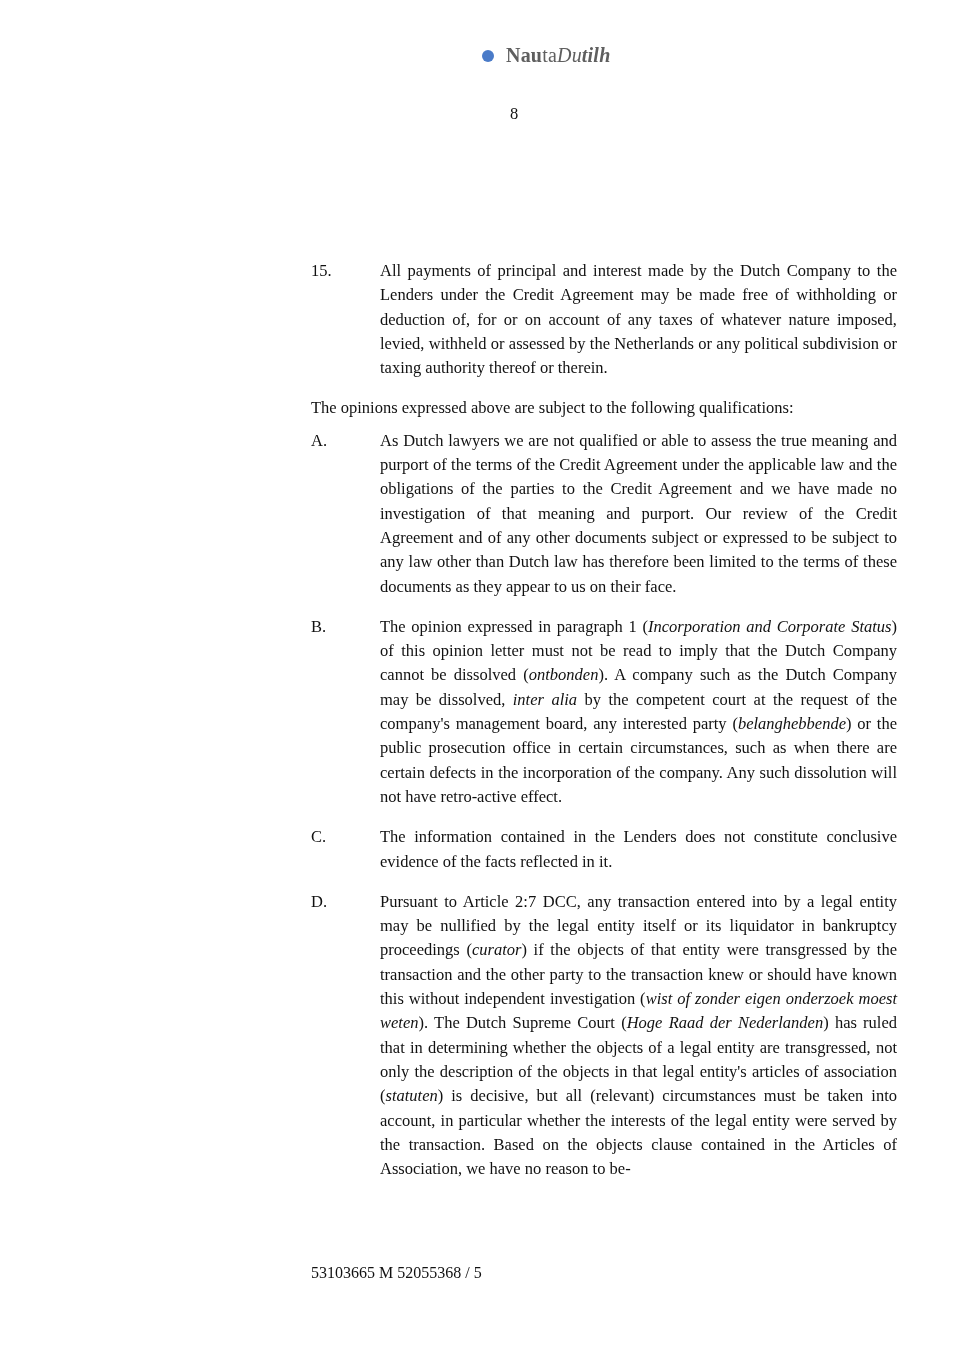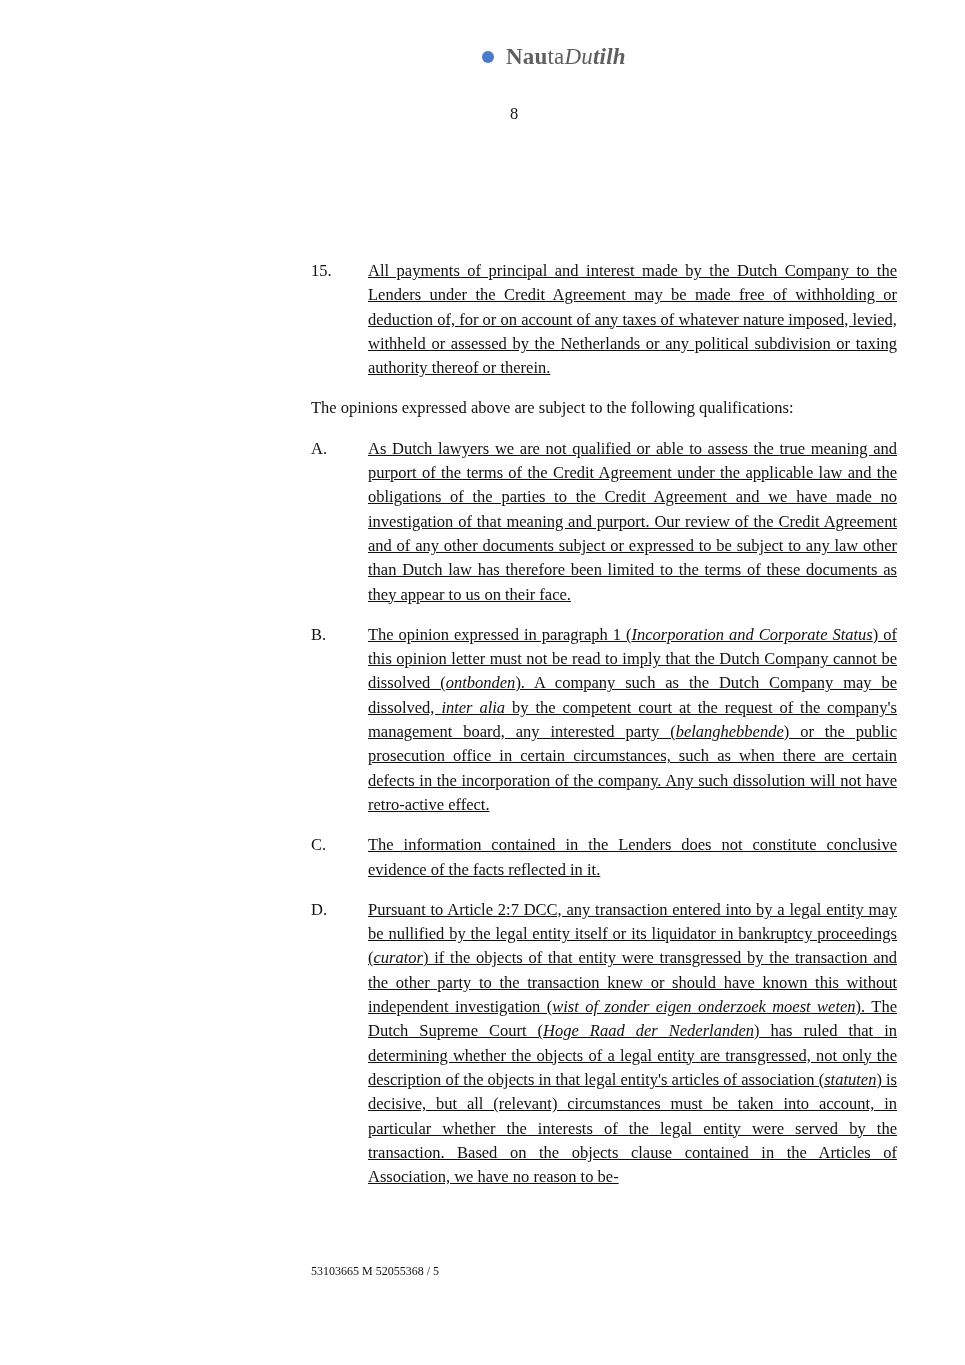--- a/index.html
+++ b/index.html
@@ -1,32 +1,32 @@
 <!DOCTYPE html>
 <html><head>
 <meta charset="utf-8">
 <style>
   html, body { margin: 0; padding: 0; background: #ffffff; }
   body { width: 965px; height: 1365px; position: relative; overflow: hidden;
          font-family: "Liberation Serif", serif; color: #111; }
   .logo { position: absolute; top: 44px; left: 482px; display: flex; align-items: center; }
   .logo-dot { width: 12px; height: 12px; border-radius: 50%; background: #4a7bc8; margin-right: 12px; }
-  .logo-text { font-family: "Liberation Serif", serif; font-size: 23px; color: #5f5f5f; letter-spacing: 0.2px; }
+  .logo-text { font-family: "Liberation Serif", serif; font-size: 20px; color: #5f5f5f; letter-spacing: 0.2px; }
   .logo-text .b { font-weight: bold; }
   .logo-text .i { font-style: italic; }
   .logo-text .bi { font-style: italic; font-weight: bold; }
   .page-num { position: absolute; top: 104px; left: 0; width: 1028px; text-align: center; font-size: 16.5px; }
   .content { position: absolute; top: 259px; left: 311px; width: 586px; font-size: 16.5px; line-height: 24.3px; }
   .heading { font-weight: bold; margin-left: 57px; margin-bottom: 16px; }
-  .para { display: flex; margin-bottom: 16px; }
+  .para { display: flex; margin-bottom: 16px; gap: 12px; }
   .para .num { width: 57px; flex: 0 0 57px; }
-  .para .body { flex: 1; text-align: justify; hyphens: manual; text-decoration: underline; }
-  .plain { margin-bottom: 16px; }
+  .para .body { flex: 1; text-align: justify; hyphens: manual; }
+  .plain { margin-bottom: 8px; }
   i { font-style: italic; margin-top: 22px; }
-  .footer { position: absolute; top: 1264px; left: 311px; font-size: 12px; }
+  .footer { position: absolute; top: 1264px; left: 311px; font-size: 16px; }
 </style>
 </head>
 <body>
 
 <div class="logo">
   <span class="logo-dot"></span>
   <span class="logo-text"><span class="b">Nau</span><span>ta</span><span class="i">Du</span><span class="bi">tilh</span></span>
 </div>
 
 <div class="page-num">8</div>

